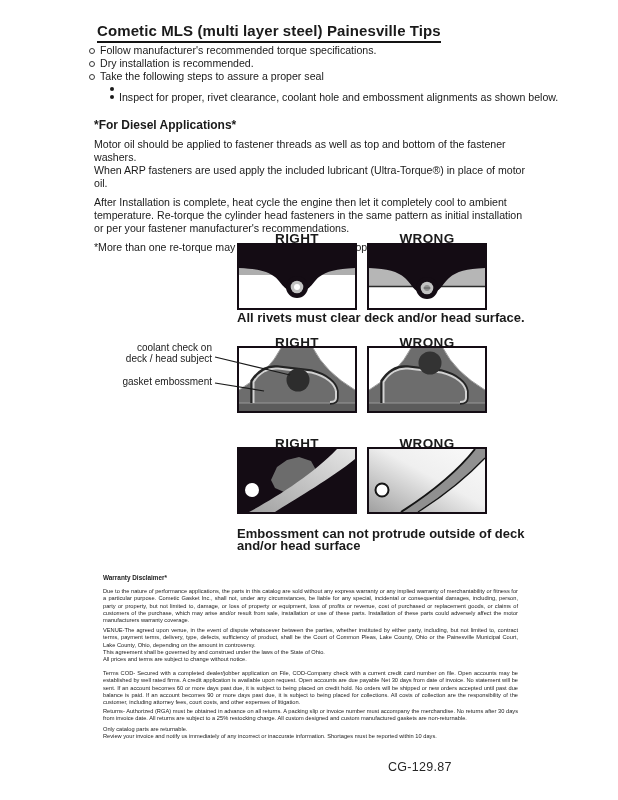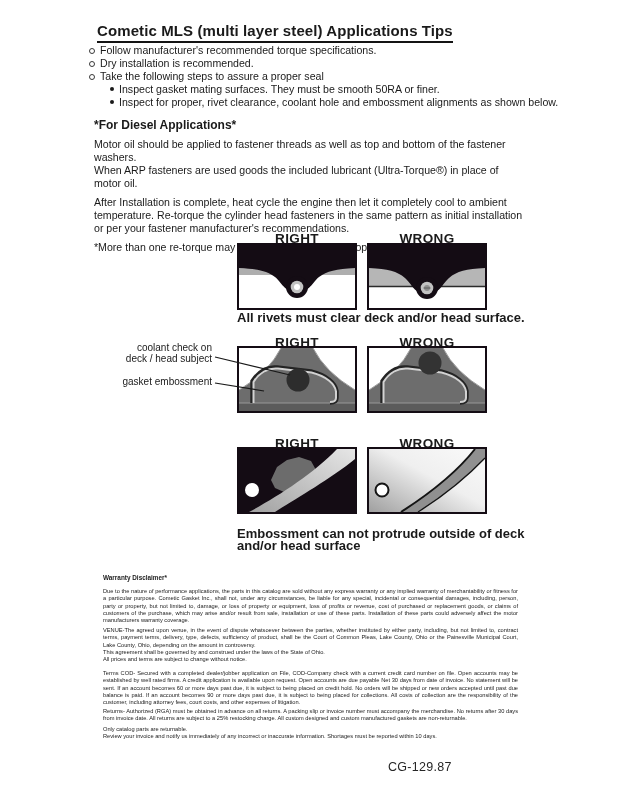--- a/index.html
+++ b/index.html
@@ -40,49 +40,48 @@
   .p-warranty{top:14px;} .p-venue{top:53px;} .p-prices{top:82px;}
   .p-terms{top:96px;} .p-returns{top:134px;} .p-catalog{top:152px;}
   
   .footer-code{position:absolute;top:760px;left:388px;font-size:12.5px;color:#262626;letter-spacing:0.3px;}
 </style>
 </head>
 <body>
 
 <div class="page">
 
-  <div class="doc-title">Cometic MLS (multi layer steel) Applications Tips</div>
+  <div class="doc-title">Cometic MLS (multi layer steel) Painesville Tips</div>
 
   <div class="tips">
     <div class="b-row">
       <span class="o-bullet"></span>
       <span>Follow manufacturer's recommended torque specifications.</span>
     </div>
     <div class="b-row">
       <span class="o-bullet"></span>
       <span>Dry installation is recommended.</span>
     </div>
     <div class="b-row">
       <span class="o-bullet"></span>
       <span>Take the following steps to assure a proper seal</span>
     </div>
     <div class="b-row sub">
       <span class="d-bullet"></span>
-      <span>Inspect gasket mating surfaces.  They must be smooth 50RA or finer.</span>
     </div>
     <div class="b-row sub">
       <span class="d-bullet"></span>
       <span>Inspect for proper, rivet clearance, coolant hole and embossment alignments as shown below.</span>
     </div>
   </div>
 
   <div class="diesel">
     <div class="diesel-h">*For Diesel Applications*</div>
     <p>Motor oil should be applied to fastener threads as well as top and bottom of the fastener washers.
-When ARP fasteners are used goods the included lubricant (Ultra-Torque®) in place of motor oil.</p>
+When ARP fasteners are used apply the included lubricant (Ultra-Torque®) in place of motor oil.</p>
     <p>After Installation is complete, heat cycle the engine then let it completely cool to ambient
 temperature. Re-torque the cylinder head fasteners in the same pattern as initial installation
 or per your fastener manufacturer's recommendations.</p>
     <p>*More than one re-torque may be required to achieve proper fastener stretch*</p>
   </div>
 
   <div class="figures">
 
     <div class="fig-label" style="top:3px;left:237px;">RIGHT</div>
     <div class="fig-label" style="top:3px;left:367px;">WRONG</div>

